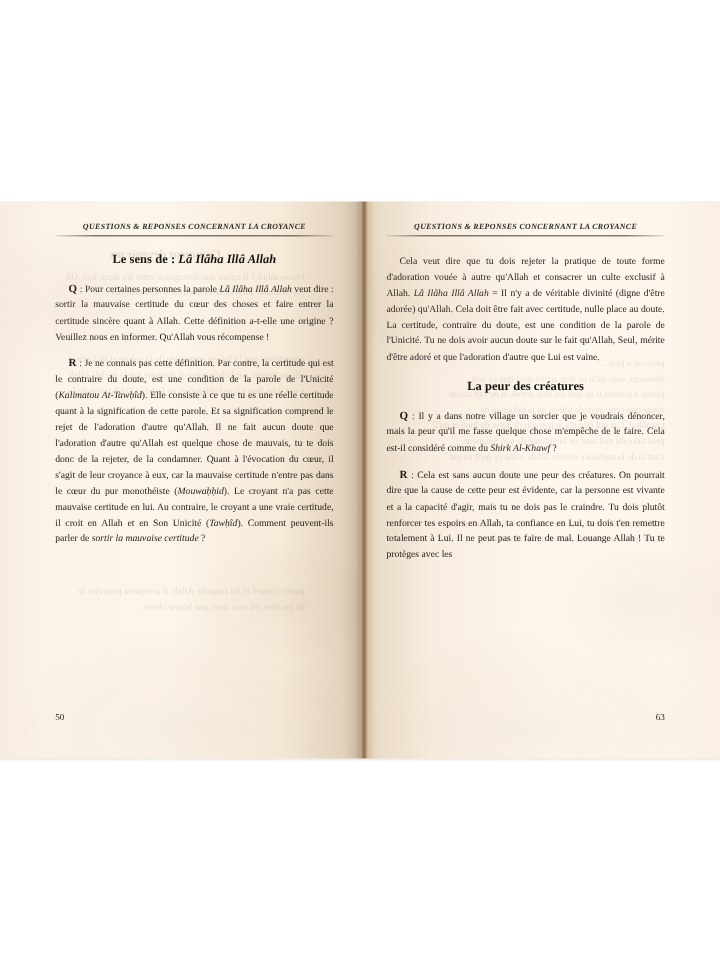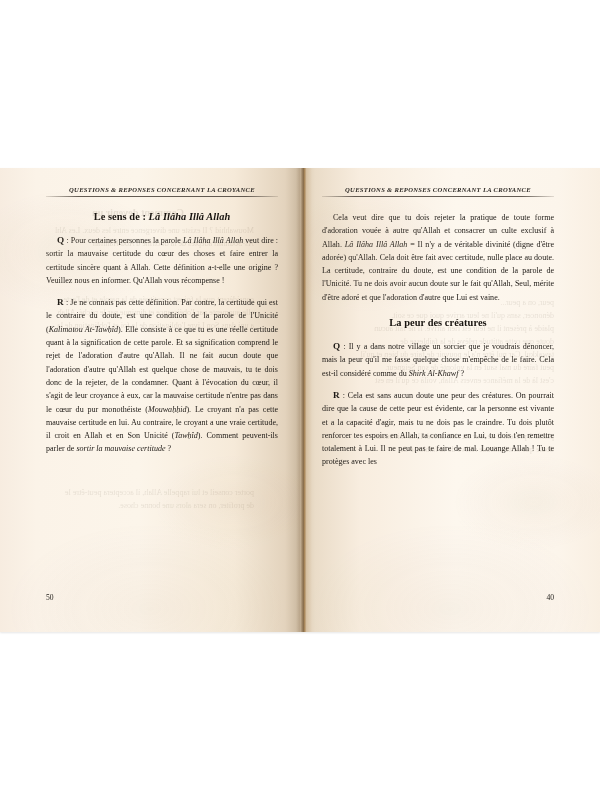--- a/index.html
+++ b/index.html
@@ -243,20 +243,20 @@
       <div class="runrule"></div>
 
       <p class="para indent"><span>Cela veut dire que tu dois rejeter la pratique de toute forme d'adoration vouée à autre qu'Allah et consacrer un culte exclusif à Allah. </span><span class="ital">Lâ Ilâha Illâ Allah</span><span> = Il n'y a de véritable divinité (digne d'être adorée) qu'Allah. Cela doit être fait avec certitude, nulle place au doute. La certitude, contraire du doute, est une condition de la parole de l'Unicité. Tu ne dois avoir aucun doute sur le fait qu'Allah, Seul, mérite d'être adoré et que l'adoration d'autre que Lui est vaine.</span></p>
 
       <div class="sec-title second">La peur des créatures</div>
 
       <p class="para indent"><span class="qr">Q</span><span> : </span><span>Il y a dans notre village un sorcier que je voudrais dénoncer, mais la peur qu'il me fasse quelque chose m'empêche de le faire. Cela est-il considéré comme du </span><span class="ital">Shirk Al-Khawf</span><span> ?</span></p>
 
       <p class="para indent last"><span class="qr">R</span><span> : </span><span>Cela est sans aucun doute une peur des créatures. On pourrait dire que la cause de cette peur est évidente, car la personne est vivante et a la capacité d'agir, mais tu ne dois pas le craindre. Tu dois plutôt renforcer tes espoirs en Allah, ta confiance en Lui, tu dois t'en remettre totalement à Lui. Il ne peut pas te faire de mal. Louange Allah ! Tu te protèges avec les</span></p>
 
-      <div class="folio">40</div>
+      <div class="folio">63</div>
     </div>
 
   </div>
 
   <div id="spine"></div>
 
 </div>
 
 </body></html>

